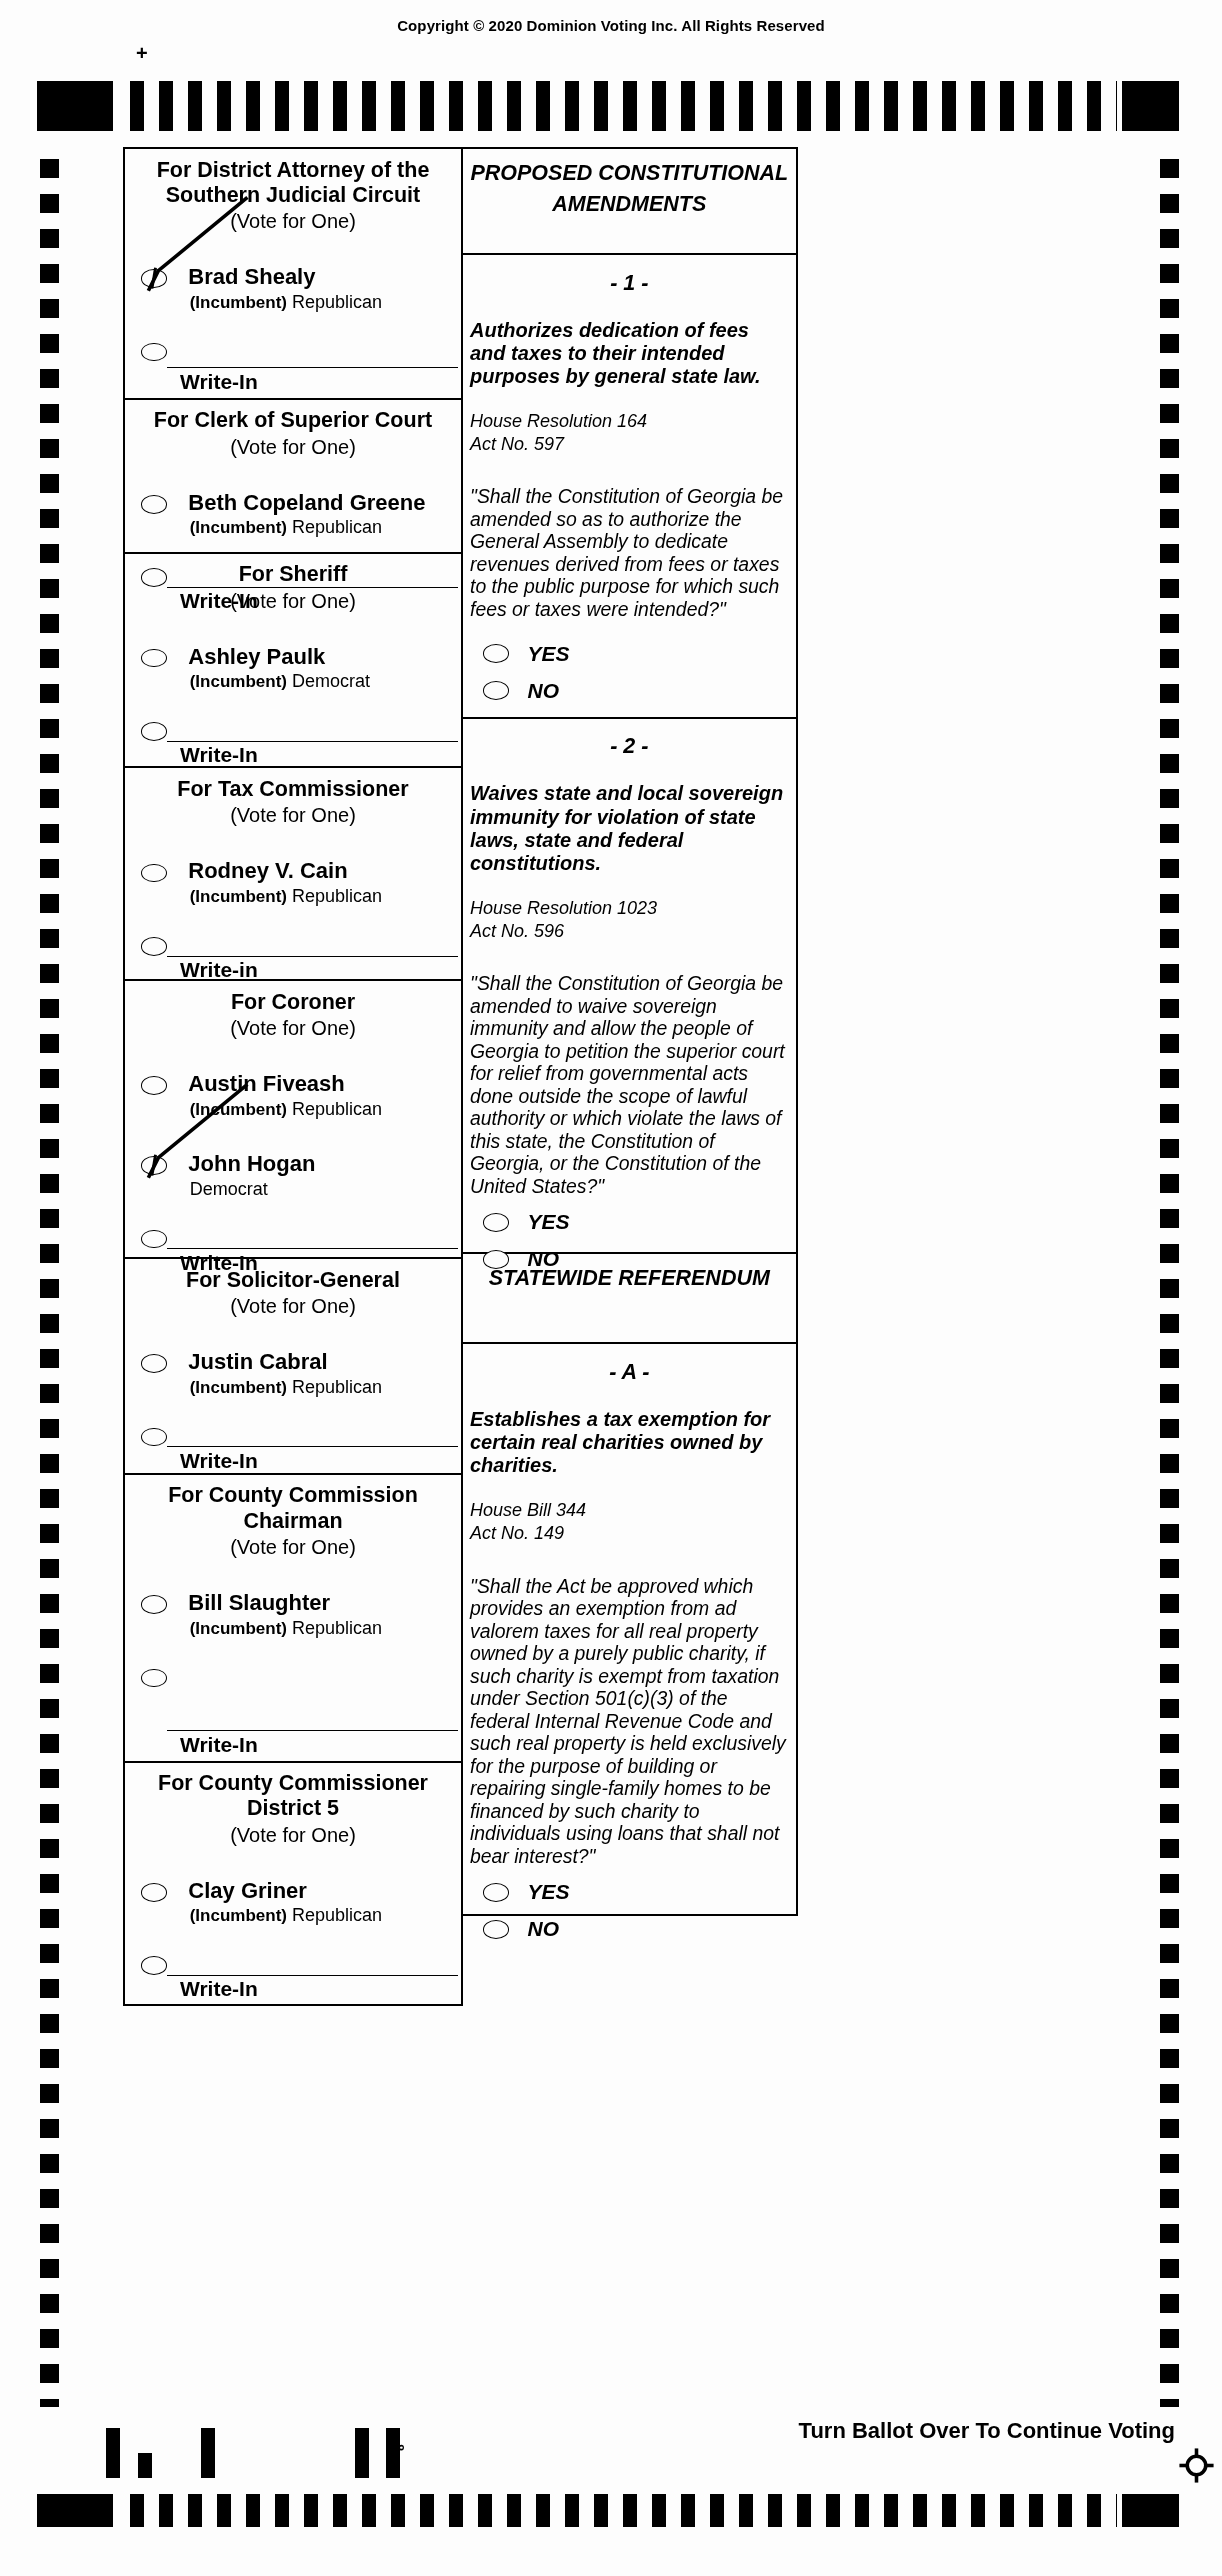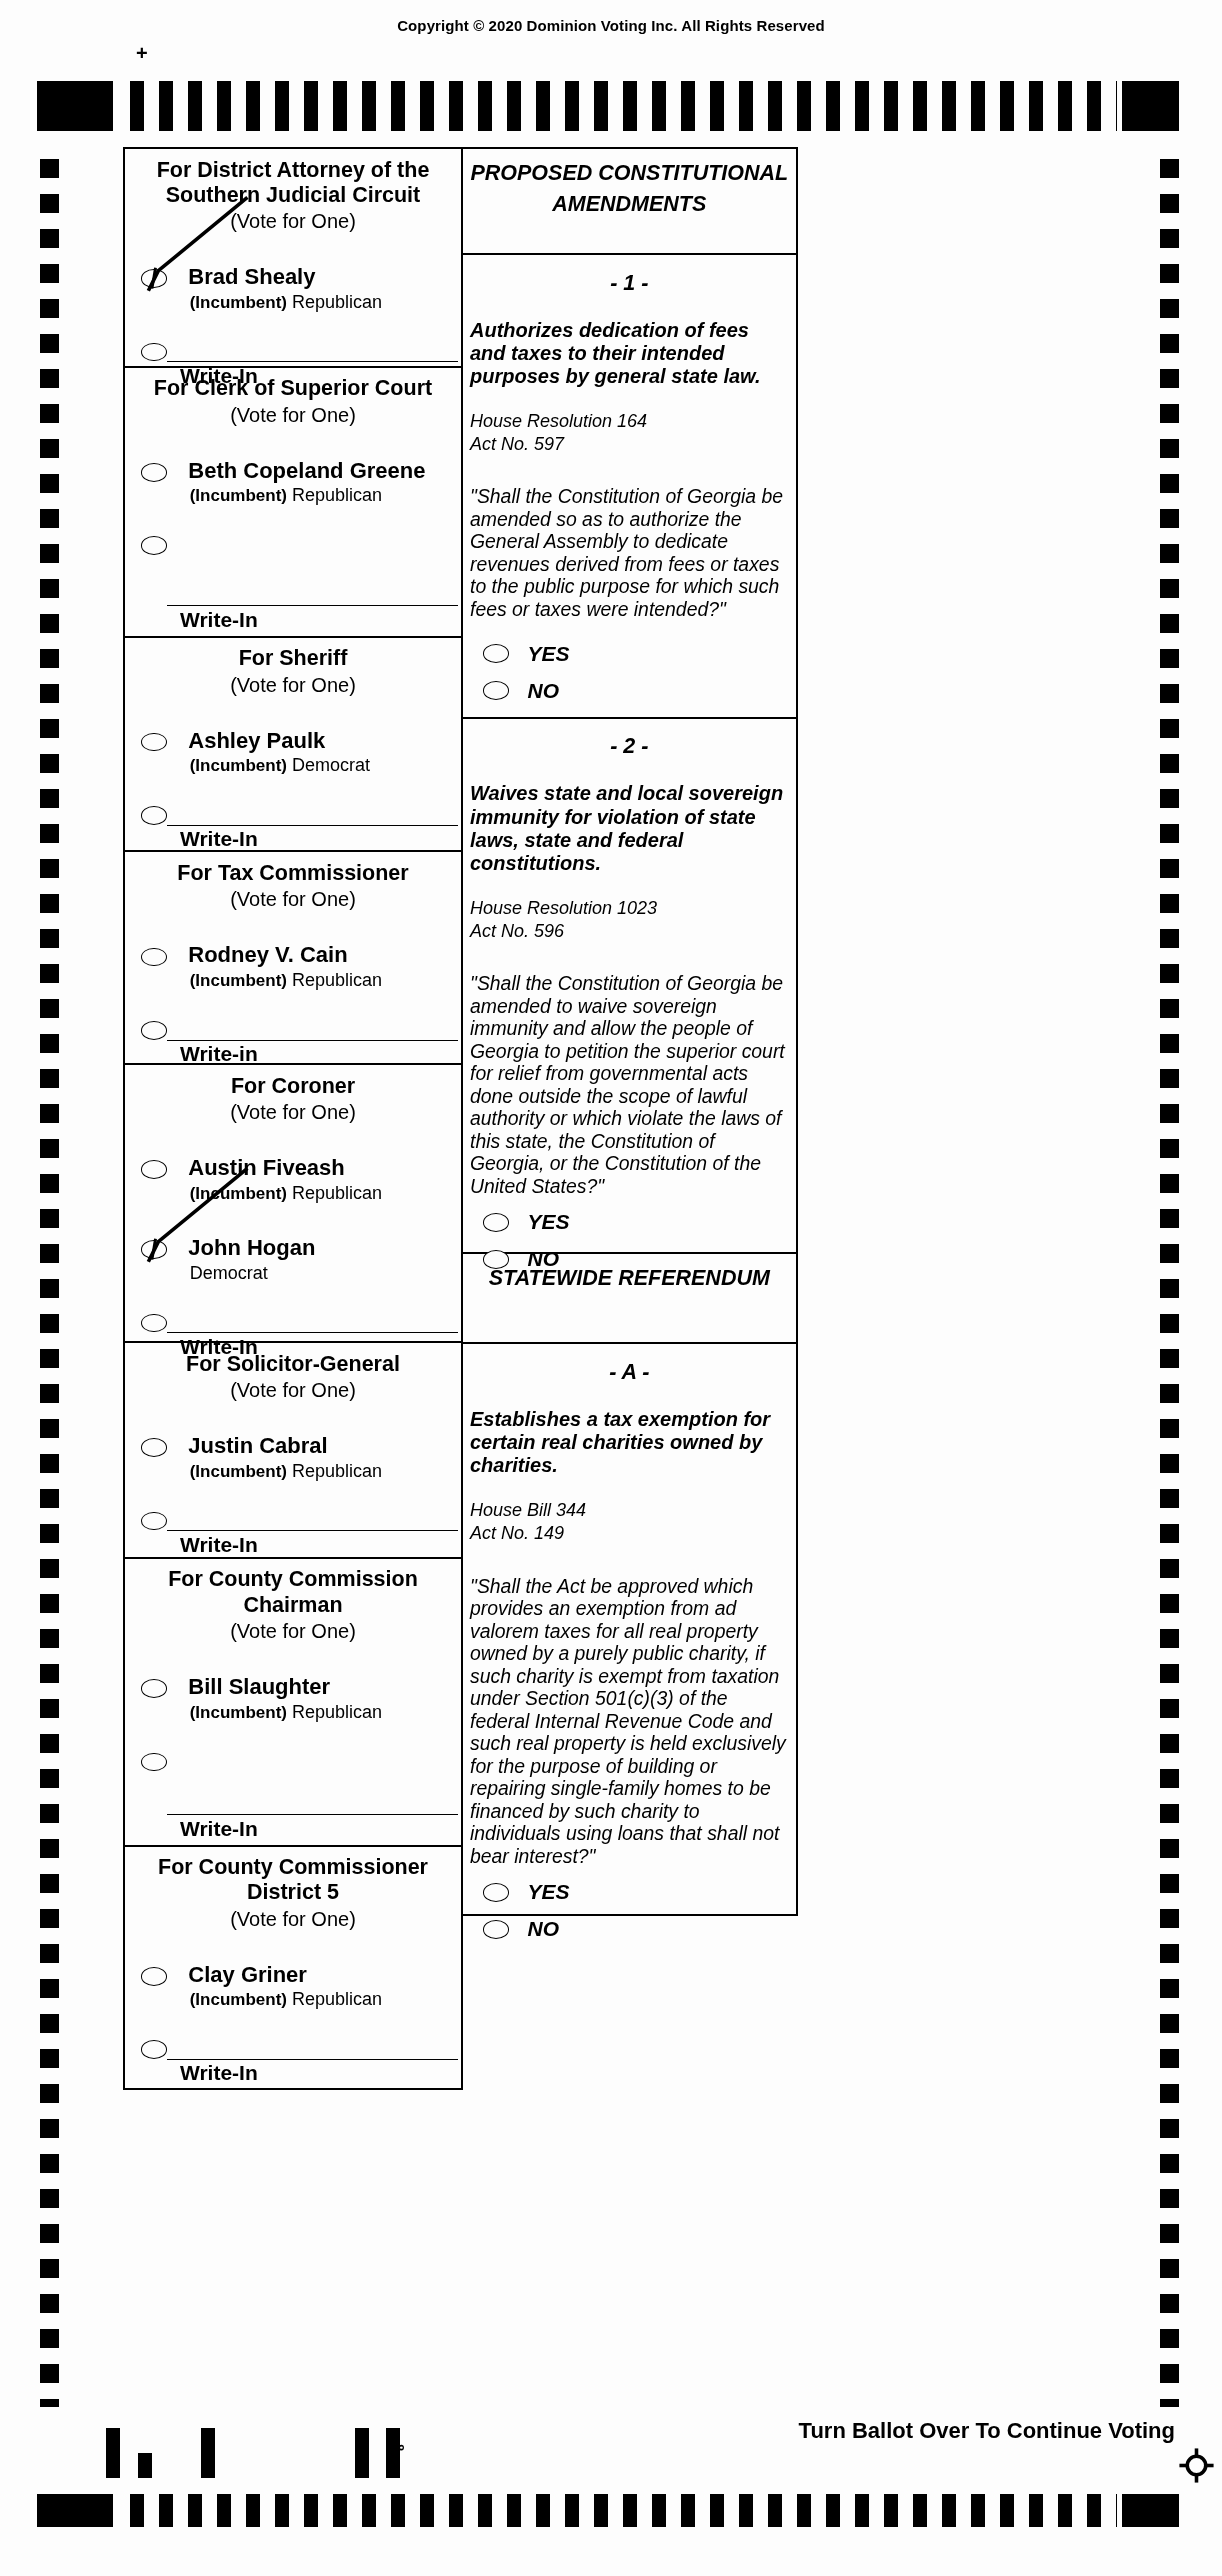--- a/index.html
+++ b/index.html
@@ -83,21 +83,21 @@
     <div class="band-right"></div>
   </div>
 
   <div class="sidemarks left"></div>
   <div class="sidemarks right"></div>
 
   <div class="cols">
 
     <div class="colL">
 
-      <section class="contest" style="height:221px">
+      <section class="contest" style="height:253px">
         <div class="c-title">For District Attorney of the Southern Judicial Circuit</div>
         <div class="c-inst">(Vote for One)</div>
         <div class="cand">
           <span class="ovalwrap" data-marked="true">
             <span class="oval"></span>
             <svg class="check" width="122" height="108" viewBox="0 0 170 150">
               <polyline points="158,6 34,108 20,136" fill="none" stroke="#000" stroke-width="5"></polyline>
               <line x1="30" y1="104" x2="25" y2="133" stroke="#000" stroke-width="4"></line>
             </svg>
           </span>
@@ -108,21 +108,21 @@
         </div>
         <div class="wo-row">
           <span class="oval"></span>
         </div>
         <div class="wi-block">
           <div class="wline"></div>
           <div class="wlabel">Write-In</div>
         </div>
       </section>
 
-      <section class="contest" style="height:272px">
+      <section class="contest" style="height:156px">
         <div class="c-title">For Clerk of Superior Court</div>
         <div class="c-inst">(Vote for One)</div>
         <div class="cand">
           <span class="ovalwrap" data-marked="false">
             <span class="oval"></span>
 
           </span>
           <span class="cand-text">
             <span class="cname">Beth Copeland Greene</span>
             <span class="cparty"><b>(Incumbent)</b> <span>Republican</span></span>

